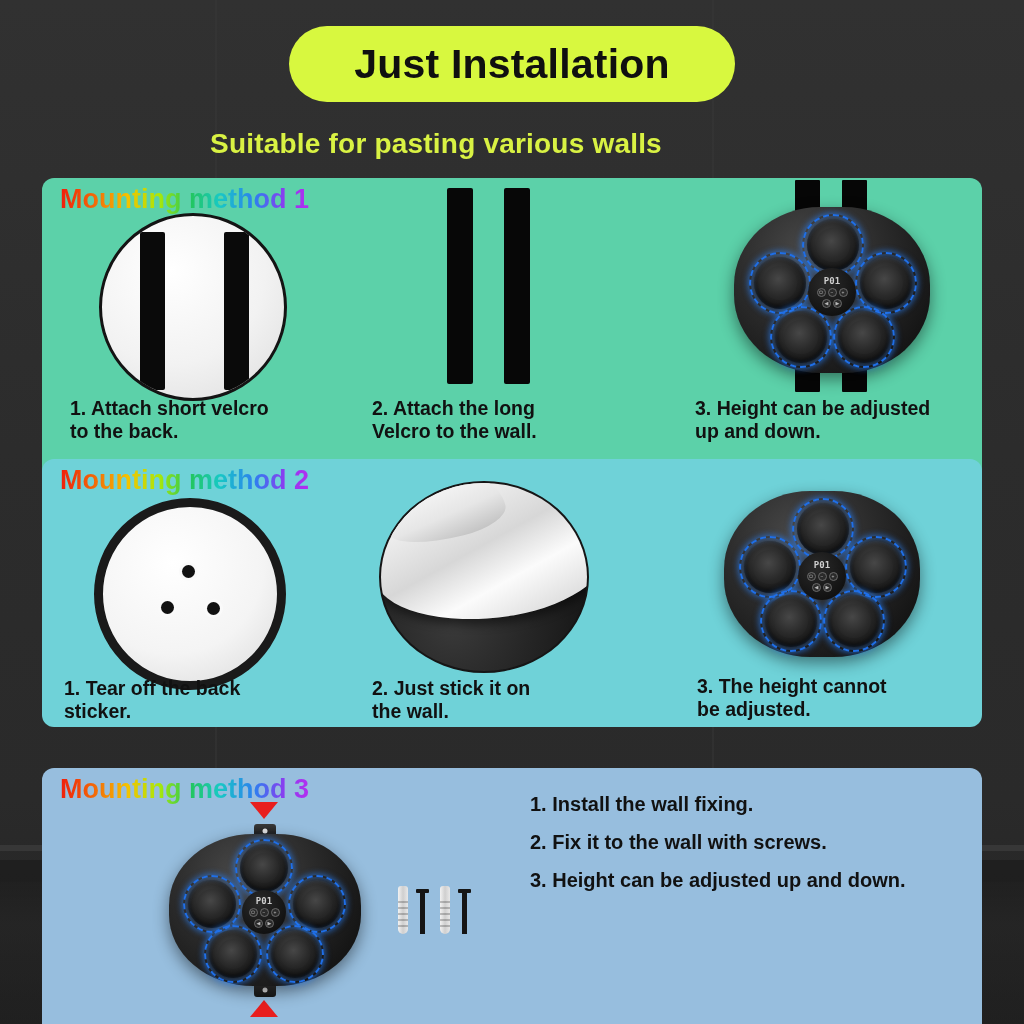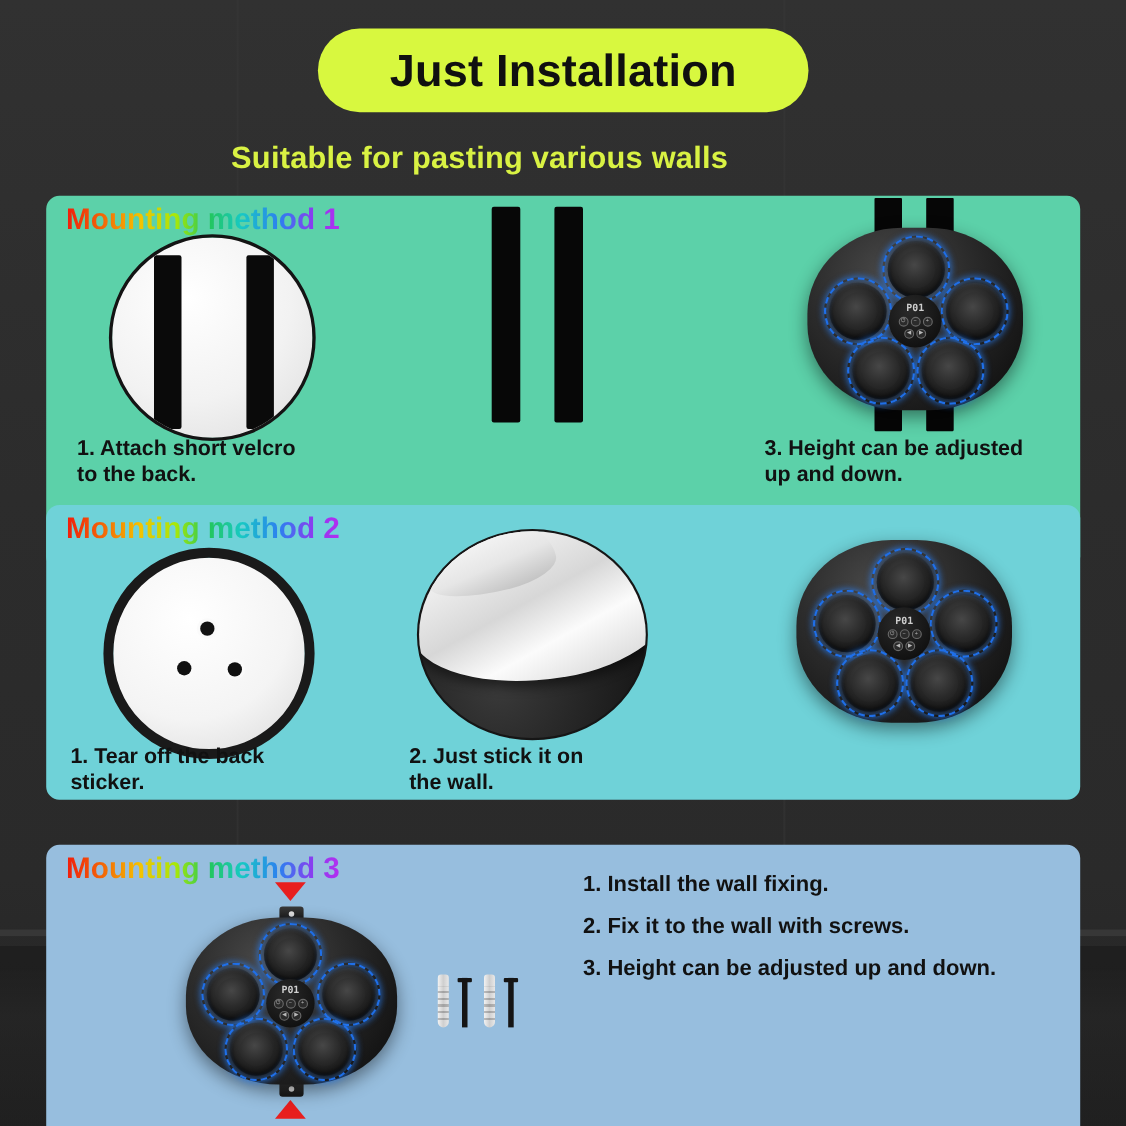--- a/index.html
+++ b/index.html
@@ -208,20 +208,22 @@
       <div class="velcro-strip" style="left:122px; top:16px; width:25px; height:158px;"></div>
     </div>
   </div>
   <div class="caption" style="left:28px; top:219px; width:300px;">1. Attach short velcro
     to the back.</div>
 
   <div class="cell" style="left:393px; top:10px; width:130px; height:200px;">
     <div class="long-strip" style="left:12px; top:0; width:26px; height:196px;"></div>
     <div class="long-strip" style="left:69px; top:0; width:26px; height:196px;"></div>
   </div>
+  <div class="caption" style="left:330px; top:219px; width:290px;">2. Attach the long
+    Velcro to the wall.</div>
 
   <div class="cell" style="left:640px; top:2px; width:270px; height:212px;">
     <div class="mount-strap" style="left:113px; top:0; width:25px; height:212px;"></div>
     <div class="mount-strap" style="left:160px; top:0; width:25px; height:212px;"></div>
 
     <div class="device" style="left:52px; top:27px; width:196px; height:166px;">
       <div class="dev-body" style="border-radius:44% 44% 44% 44% / 47% 47% 47% 47%;"></div>
 
       <div class="pad" style="left:73px; top:12px; width:52px; height:52px;"></div>
       <div class="ledring" style="left:68px; top:7px; width:62px; height:62px;"></div>
@@ -298,20 +300,22 @@
           <div class="minibtn" style="width:9px;height:9px;font-size:5px;">−</div>
           <div class="minibtn" style="width:9px;height:9px;font-size:5px;">+</div>
         </div>
         <div class="btnrow">
           <div class="minibtn" style="width:9px;height:9px;font-size:5px;">◀</div>
           <div class="minibtn" style="width:9px;height:9px;font-size:5px;">▶</div>
         </div>
       </div>
     </div>
   </div>
+  <div class="caption" style="left:655px; top:216px; width:300px;">3. The height cannot
+    be adjusted.</div>
 </div>
 
 <div class="panel p3">
   <div class="method-heading">Mounting method 3</div>
 
   <div class="cell" style="left:120px; top:34px; width:230px; height:220px;">
     <div class="chev chev-d" style="left:88px; top:0px;"></div>
     <div class="chev chev-u" style="left:88px; top:198px;"></div>
 
     <div class="bracket" style="left:92px; top:22px; width:22px; height:14px;">

